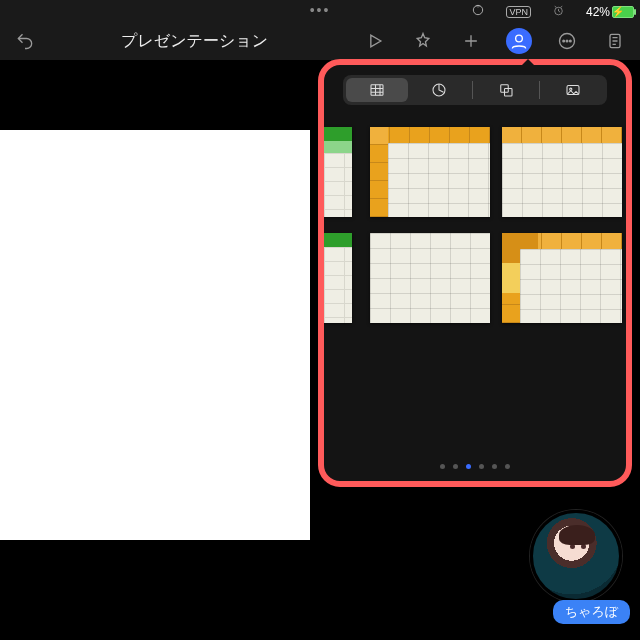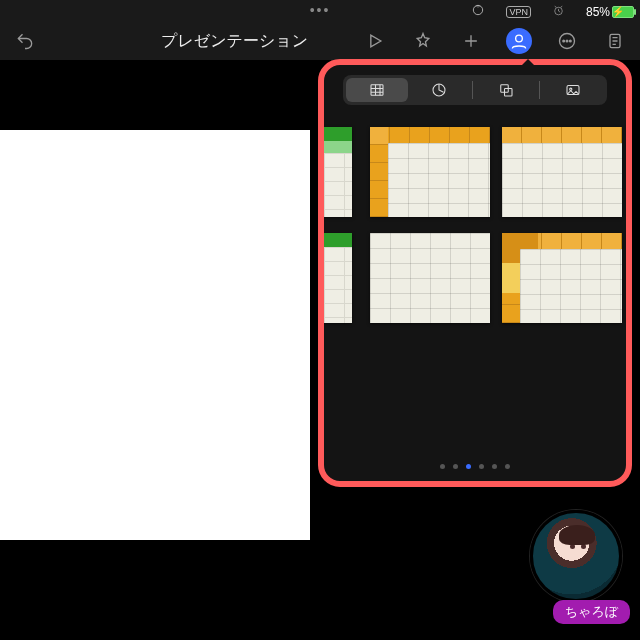--- a/index.html
+++ b/index.html
@@ -74,21 +74,21 @@
     left: 0; right: 0;
     height: 38px;
     display: flex;
     align-items: center;
     padding: 0 12px;
     gap: 10px;
   }
   .tb-left, .tb-right { display:flex; align-items:center; gap:22px; }
   .tb-title {
     flex: 0 0 auto;
-    margin-left: 113px;
+    margin-left: 73px;
     color: #eee;
     font-size: 16px;
   }
   .tb-spacer { flex: 1; }
   .tb-btn {
     width: 26px; height: 26px;
     display: flex; align-items: center; justify-content: center;
     border-radius: 50%;
     color: #9a9a9a;
   }
@@ -261,21 +261,21 @@
   }
   .avatar .eye {
     position:absolute; width:5px; height:5px; border-radius:50%;
     background:#4a2a2a; top:31px;
   }
   .avatar .eye.l{ left:37px; } .avatar .eye.r{ left:48px; }
   .avatar-label {
     position: absolute;
     right: 10px;
     bottom: 16px;
-    background: #a21caf;
+    background: #3b82f6;
     border-radius: 10px;
     font-size: 13px;
     padding: 3px 12px;
     color: #fff;
   }
 </style>
 </head>
 <body>
 
 <div class="sys-dots">•••</div>
@@ -289,21 +289,21 @@
   </span>
   <span class="vpn">VPN</span>
   <span>
     <svg viewBox="0 0 24 24" width="13" height="13">
         <circle cx="12" cy="13" r="7" fill="none" stroke="#ccc"></circle>
         <path d="M12 9v4l3 2" stroke="#ccc" fill="none"></path>
         <path d="M5 4l3 2M19 4l-3 2" stroke="#ccc"></path>
       </svg>
   </span>
   <span class="batt">
-    <span>85%</span>
+    <span>42%</span>
     <span class="batt-icon">
         <span class="bolt">⚡</span>
       </span>
   </span>
 </div>
 
 <div class="toolbar">
   <div class="tb-left">
     <div class="tb-btn">
       <svg viewBox="0 0 24 24">

